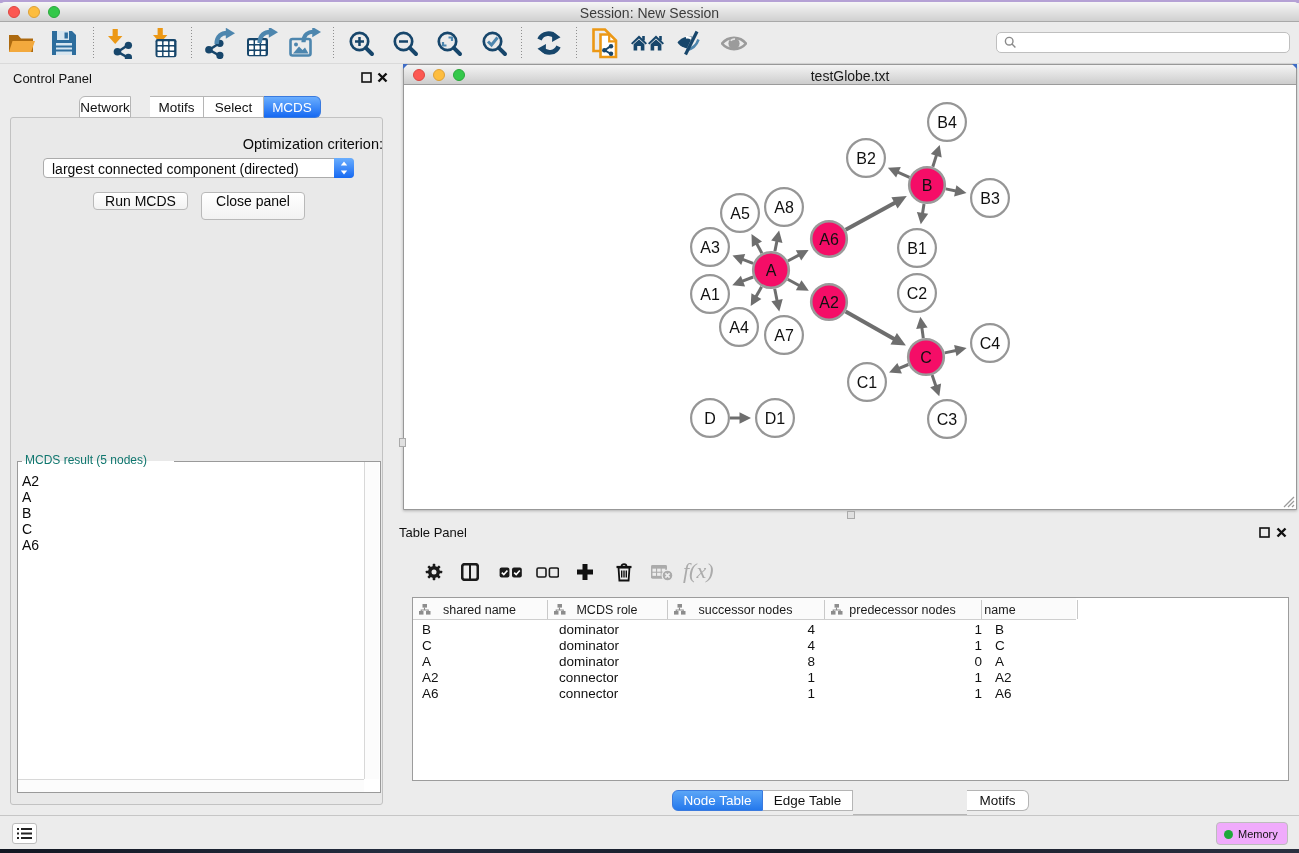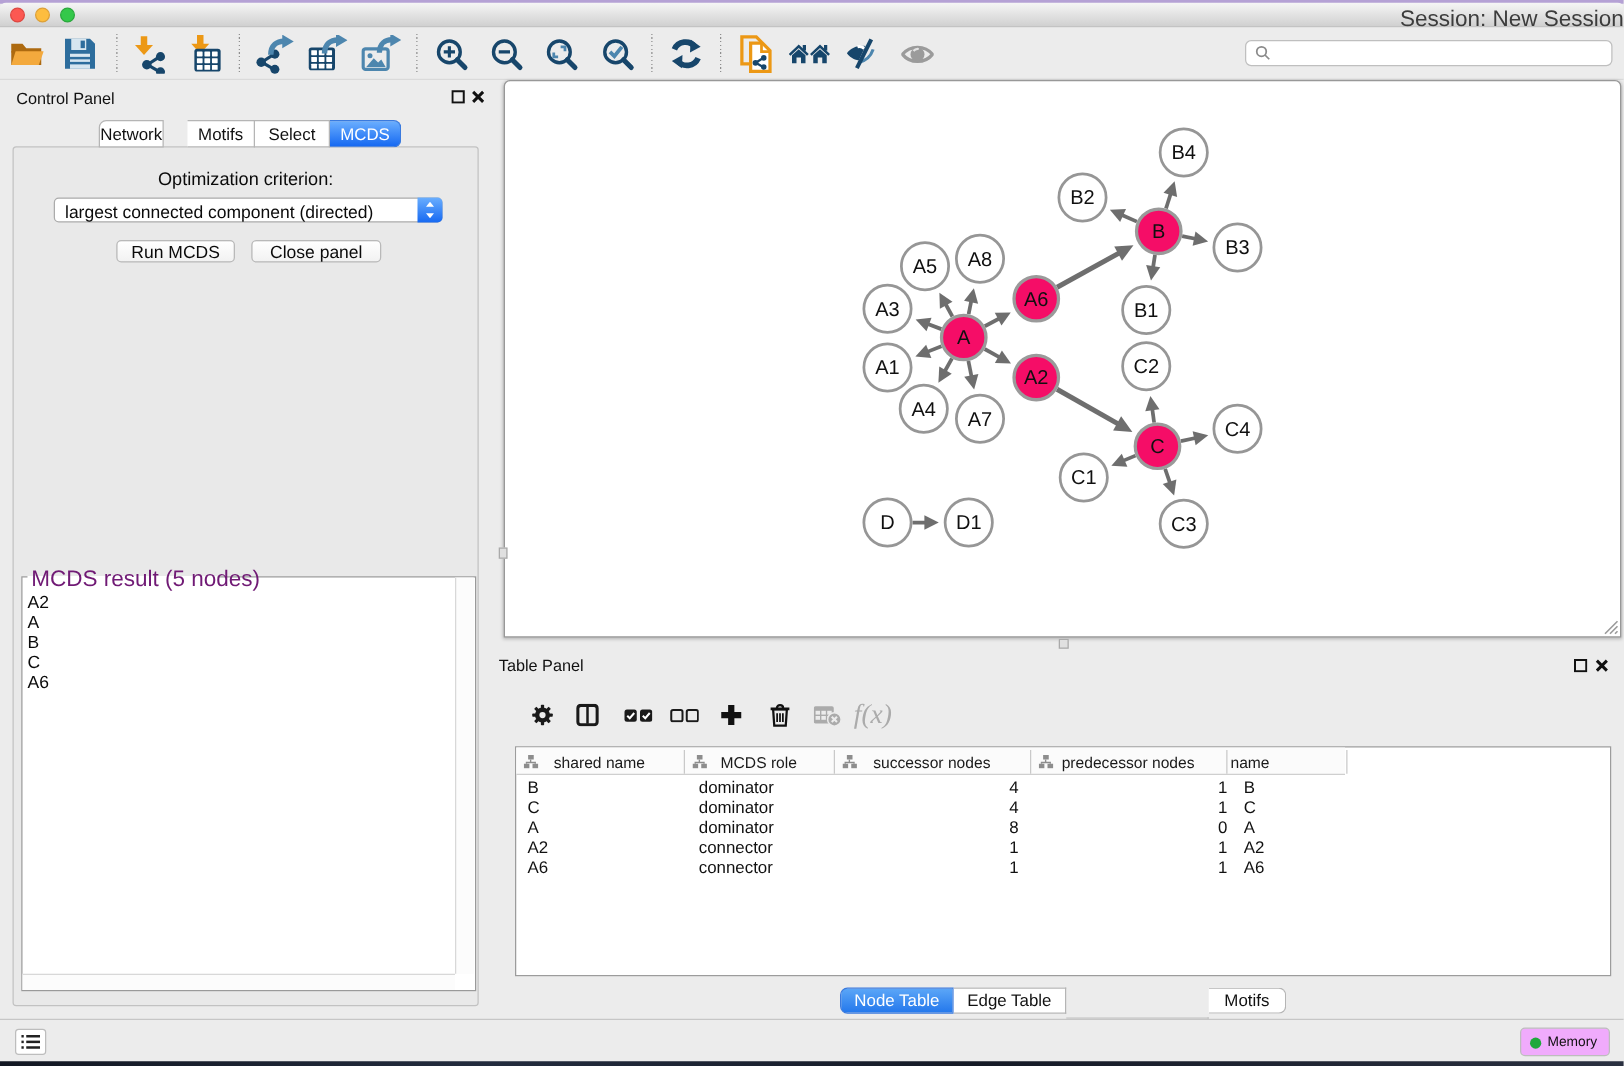--- a/index.html
+++ b/index.html
@@ -9,21 +9,21 @@
 .ttl-light { position:absolute; border-radius:50%; width:12px; height:12px; }
 .seg { position:absolute; top:0; height:100%; display:flex; align-items:center; justify-content:center; font-size:13.5px; color:#111; background:#fff; border-top:1px solid #b5b5b5; border-bottom:1px solid #b5b5b5; border-right:1px solid #b5b5b5; }
 </style>
 </head>
 <body>
 <div class="abs" style="left:0;top:0;width:1299px;height:3px;background:#b5a1d5"></div>
 <div class="abs" style="left:0;top:2px;width:1299px;height:20px;background:linear-gradient(#f6f6f6,#d0d0d0);border-bottom:1px solid #a9a9a9;border-radius:5px 5px 0 0">
   <div class="ttl-light" style="left:8px;top:4px;background:#fc5852;border:1px solid #dd4741"></div>
   <div class="ttl-light" style="left:28px;top:4px;background:#fdbd3f;border:1px solid #dda037"></div>
   <div class="ttl-light" style="left:48px;top:4px;background:#34c84a;border:1px solid #2aa83c"></div>
-  <div class="abs" style="left:0;width:100%;top:3px;text-align:right;font-size:18px;color:#3c3c3c">Session: New Session</div>
+  <div class="abs" style="left:0;width:100%;top:3px;text-align:center;font-size:14px;color:#3c3c3c">Session: New Session</div>
 </div>
 <div class="abs" style="left:0;top:22px;width:1299px;height:42px;background:#ececec;border-bottom:1px solid #dadada"></div>
 <svg class="abs" style="left:8px;top:30px" width="27" height="24" viewBox="0 0 27 24">
     <path d="M1 5 L10 5 L13 8.5 L25 8.5 L25 12 L1 12 Z" fill="#ad6a10"></path>
     <rect x="1" y="11" width="24" height="11" fill="#ad6a10"></rect>
     <path d="M4.5 11 L27 11 L23 22 L1 22 Z" fill="#f3a93d"></path>
   </svg>
 <svg class="abs" style="left:51px;top:30px" width="26" height="26" viewBox="0 0 26 26">
     <path d="M1 1 L21 1 L25 5 L25 25 L1 25 Z" fill="#2d6d9d"></path>
     <rect x="6" y="1" width="12" height="9" fill="#d7e6f0"></rect>
@@ -214,43 +214,55 @@
 
 <div class="abs" style="left:10px;top:117px;width:373px;height:688px;background:#e9e9e9;border:1px solid #c2c2c2;border-radius:3px"></div>
 
 <div class="abs" style="left:79px;top:96px;width:242px;height:22px">
   <div class="seg" style="left:0;width:52px;border-left:1px solid #b5b5b5;border-radius:6px 0 0 0">Network</div>
   <div class="seg" style="left:71px;width:54px;">Motifs</div>
   <div class="seg" style="left:125px;width:60px;">Select</div>
   <div class="seg" style="left:185px;width:57px;background:linear-gradient(#6aaefe,#1669f2);color:#fff;border-color:#3a7ade;border-radius:0 6px 6px 0">MCDS</div>
 </div>
 
-<div class="abs" style="left:10px;top:136px;width:373px;text-align:center;font-size:14.5px;color:#0a0a0a">Optimization criterion:</div>
+<div class="abs" style="left:10px;top:136px;width:373px;text-align:right;font-size:14.5px;color:#0a0a0a">Optimization criterion:</div>
 
 <div class="abs" style="left:43px;top:158px;width:311px;height:20px;background:#fff;border:1px solid #ababab;border-radius:4px">
   <div class="abs" style="left:8px;top:2px;font-size:14px;color:#0a0a0a">largest connected component (directed)</div>
   <div class="abs" style="right:-1px;top:-1px;width:20px;height:20px;background:linear-gradient(#6aaefe,#1669f2);border-radius:0 4px 4px 0">
     <svg width="20" height="20" viewBox="0 0 20 20">
         <path d="M10 3.4 L13.2 7.4 L6.8 7.4 Z" fill="#fff"></path>
         <path d="M10 16.6 L13.2 12.6 L6.8 12.6 Z" fill="#fff"></path>
       </svg>
   </div>
 </div>
 
 <div class="abs" style="left:93px;top:192px;width:95px;height:18px;background:linear-gradient(#ffffff,#f2f2f2);border:1px solid #b9b9b9;border-radius:4px;text-align:center;font-size:14px;color:#0a0a0a;line-height:16.5px">Run MCDS</div>
-<div class="abs" style="left:201px;top:192px;width:104px;height:18px;background:linear-gradient(#ffffff,#f2f2f2);border:1px solid #b9b9b9;border-radius:4px;text-align:center;font-size:14px;color:#0a0a0a;line-height:16.5px">Close panel</div>
+<div class="abs" style="left:201px;top:192px;width:104px;height:28px;background:linear-gradient(#ffffff,#f2f2f2);border:1px solid #b9b9b9;border-radius:4px;text-align:center;font-size:14px;color:#0a0a0a;line-height:16.5px">Close panel</div>
 
 <div class="abs" style="left:17px;top:461px;width:364px;height:332px;background:#fff;border:1px solid #9a9a9a"></div>
 <div class="abs" style="left:22px;top:452px;width:152px;height:17px;background:linear-gradient(#e9e9e9 9px,#ffffff 9px)"></div>
-<div class="abs" style="left:25px;top:453px;font-size:18px;color:#701a75">MCDS result (5 nodes)</div>
+<div class="abs" style="left:25px;top:453px;font-size:12px;color:#0f766e">MCDS result (5 nodes)</div>
 <div class="abs" style="left:22px;top:473px;font-size:14px;color:#0a0a0a;line-height:16px">A2<br>A<br>B<br>C<br>A6</div>
 <div class="abs" style="left:364px;top:462px;width:15px;height:317px;background:#fcfcfc;border-left:1px solid #d8d8d8"></div>
 <div class="abs" style="left:18px;top:779px;width:346px;height:13px;background:#fcfcfc;border-top:1px solid #d8d8d8"></div>
 
 <div class="abs" style="left:403px;top:64px;width:894px;height:446px;background:#fff;border:1px solid #989898;border-radius:5px 5px 0 0;box-shadow:0 1px 3px rgba(0,0,0,0.25)">
+  <div class="abs" style="left:0;top:0;width:100%;height:20px;background:linear-gradient(#f4f4f4,#cdcdcd);border-bottom:1px solid #9b9b9b;border-radius:4px 4px 0 0">
+      <svg style="position:absolute;left:-1px;top:-1px" width="5" height="5" viewBox="0 0 5 5">
+        <path d="M0 0 L5 0 L0 5 Z" fill="#3e6cc6"></path>
+      </svg>
+      <svg style="position:absolute;right:-1px;top:-1px" width="5" height="5" viewBox="0 0 5 5">
+        <path d="M0 0 L5 0 L5 5 Z" fill="#3e6cc6"></path>
+      </svg>
+    <div class="ttl-light" style="left:9px;top:4px;background:#fc5852;border:1px solid #dd4741"></div>
+    <div class="ttl-light" style="left:29px;top:4px;background:#fdbd3f;border:1px solid #dda037"></div>
+    <div class="ttl-light" style="left:49px;top:4px;background:#34c84a;border:1px solid #2aa83c"></div>
+    <div class="abs" style="left:0;width:100%;top:2.5px;text-align:center;font-size:14px;color:#1a1a1a">testGlobe.txt</div>
+  </div>
   <div class="abs" style="left:0;top:21px;width:892px;height:424px;overflow:hidden">
       <svg width="891" height="424" viewBox="0 0 891 424" style="position:absolute;left:0;top:0">
 <line x1="357.9" y1="167.2" x2="352.0" y2="156.4" stroke="#6e6e6e" stroke-width="3.0"></line>
 <polygon points="347.5,148.1 358.0,155.4 347.9,160.9" fill="#6e6e6e"></polygon>
 <line x1="370.9" y1="165.3" x2="373.2" y2="153.8" stroke="#6e6e6e" stroke-width="3.0"></line>
 <polygon points="375.1,144.5 378.5,156.9 367.2,154.6" fill="#6e6e6e"></polygon>
 <line x1="349.1" y1="177.3" x2="337.3" y2="172.8" stroke="#6e6e6e" stroke-width="3.0"></line>
 <polygon points="328.5,169.5 341.2,168.1 337.2,178.9" fill="#6e6e6e"></polygon>
 <line x1="349.2" y1="191.0" x2="337.2" y2="195.7" stroke="#6e6e6e" stroke-width="3.0"></line>
 <polygon points="328.3,199.2 336.9,189.7 341.1,200.4" fill="#6e6e6e"></polygon>

